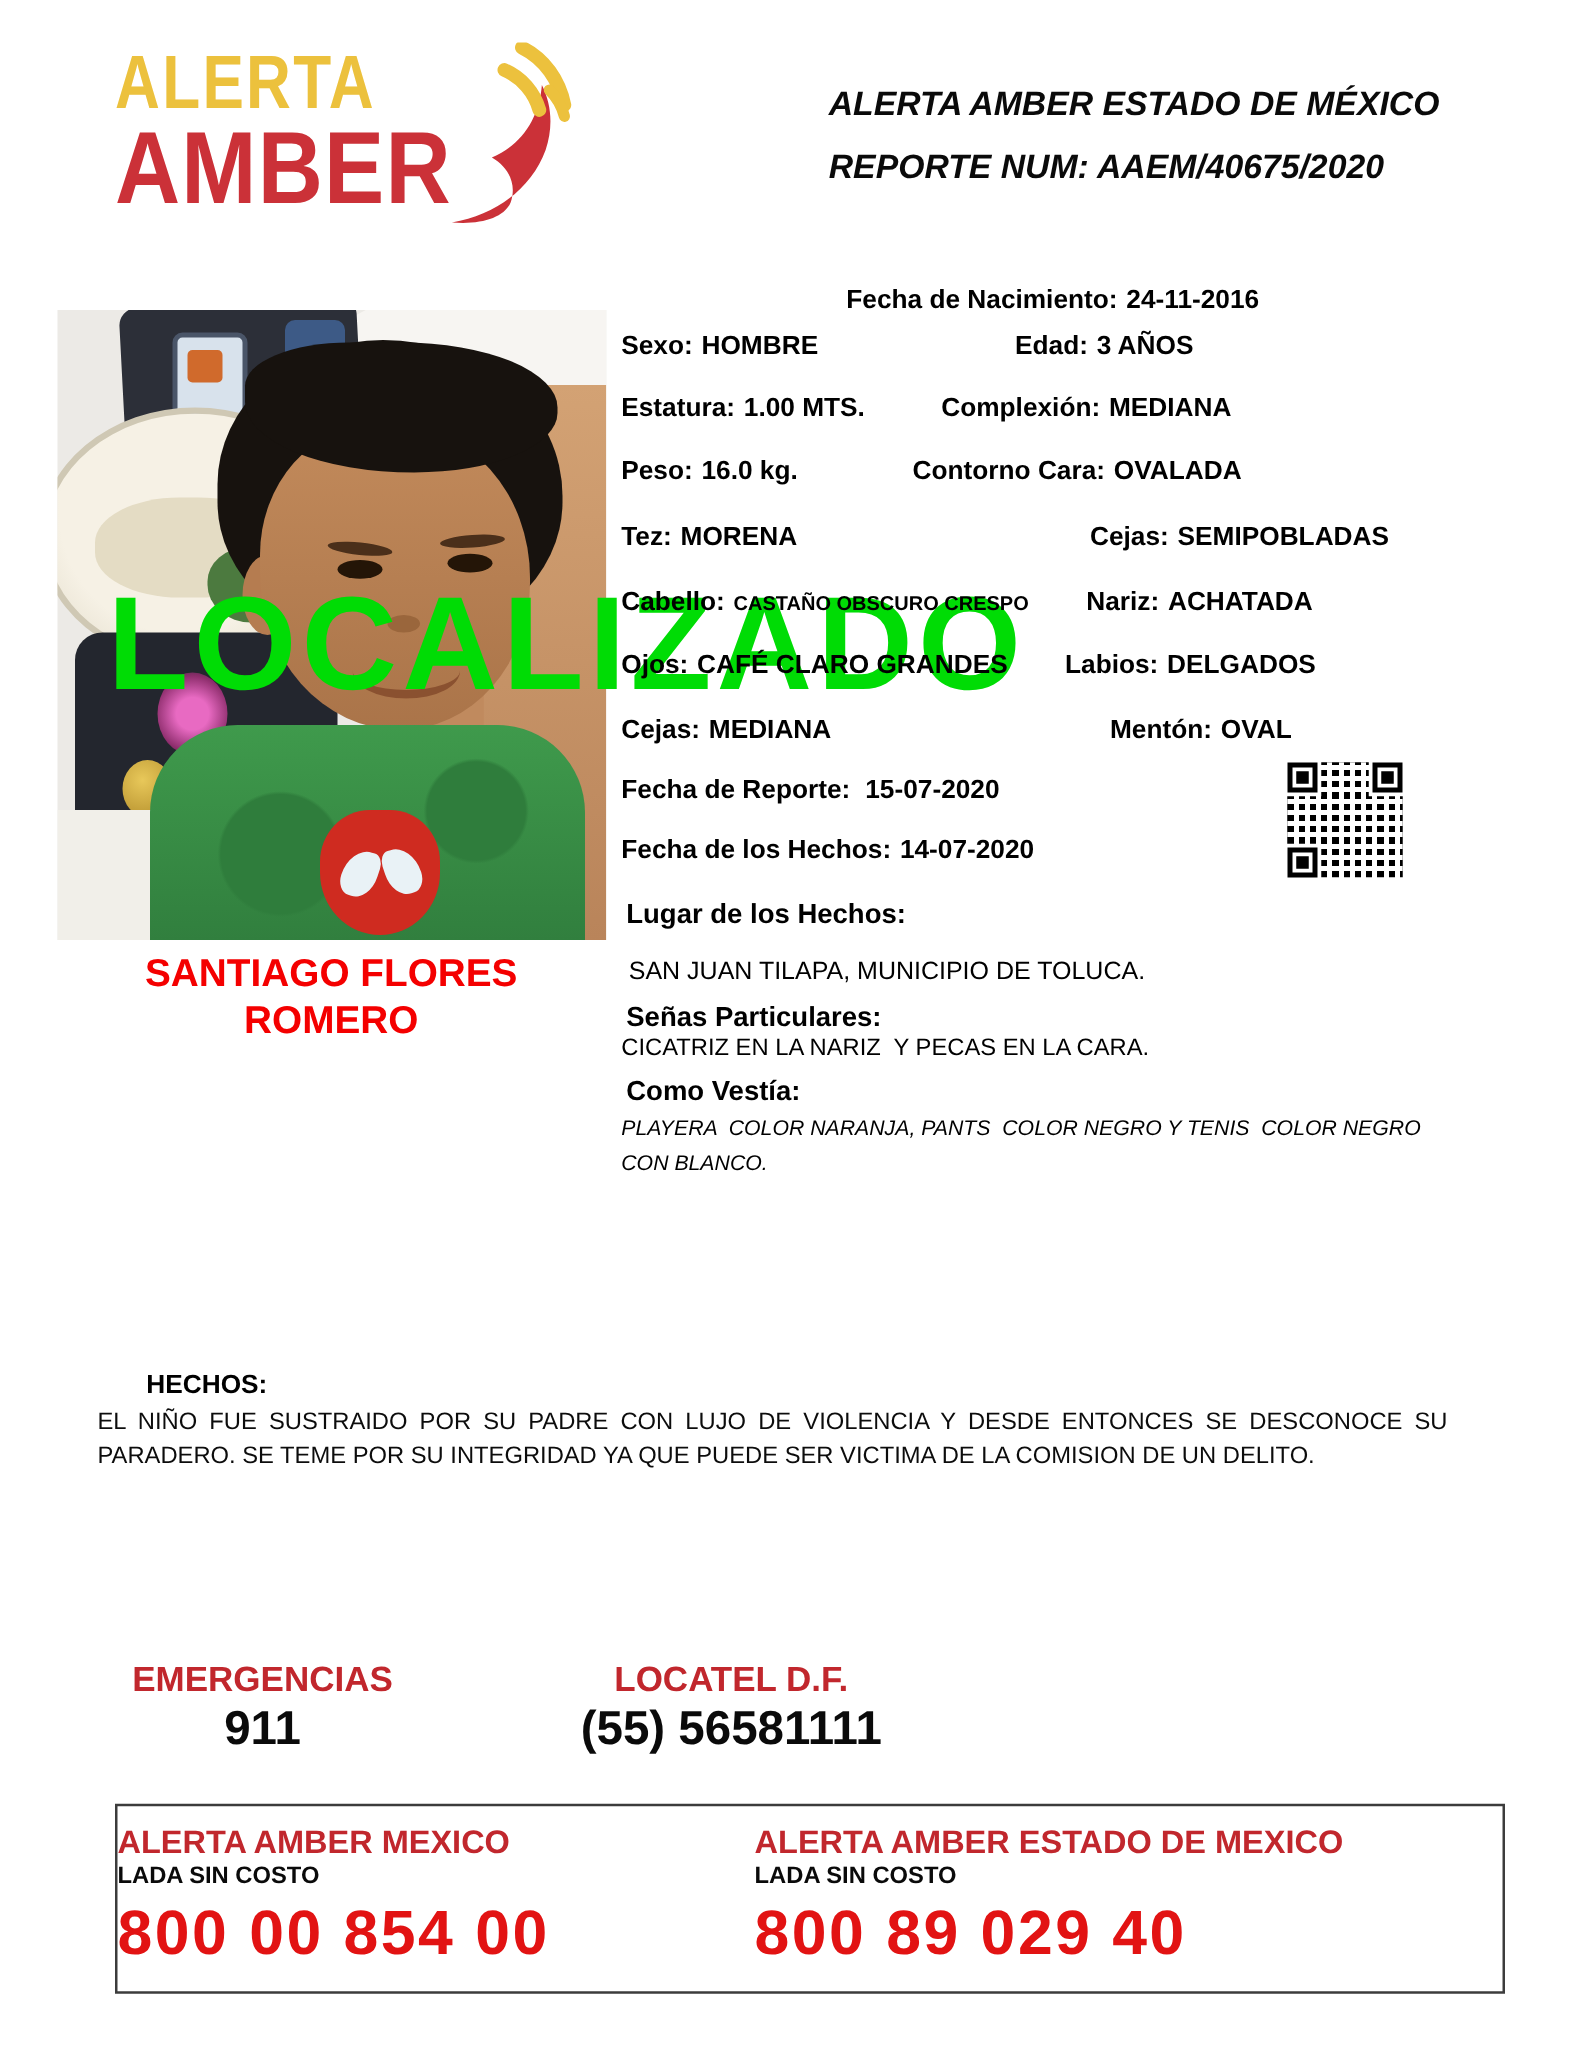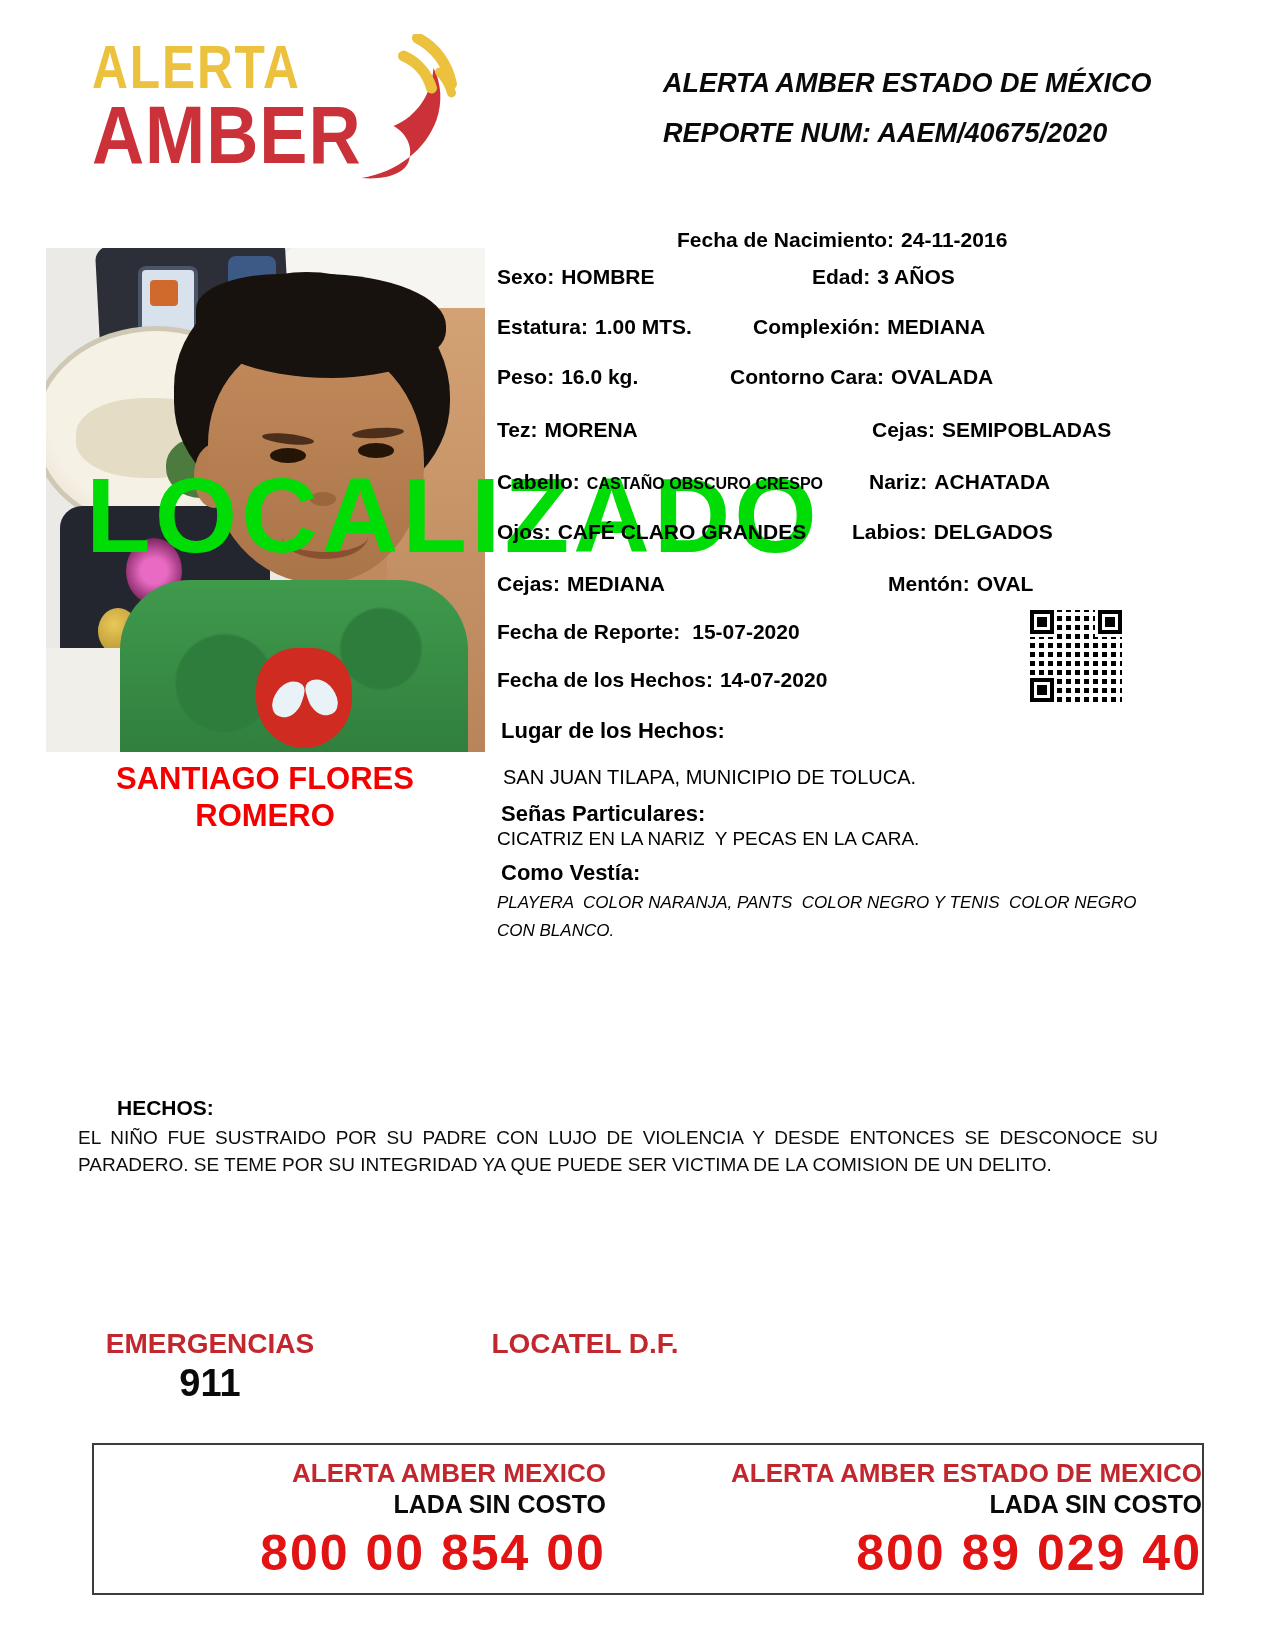--- a/index.html
+++ b/index.html
@@ -93,24 +93,24 @@
 
   
   .em-col{position:absolute;top:1328px;text-align:center;}
   .em-1{left:70px;width:280px;} .em-2{left:430px;width:310px;} .em-3{left:780px;width:340px;}
   .em-label{font-weight:bold;font-size:28px;color:#C1272D;}
   .em-num{font-weight:bold;font-size:38px;color:#0a0a0a;margin-top:2px;}
 
   
   .hotbox{position:absolute;left:92px;top:1443px;width:1108px;height:148px;border:2px solid #3c3c3c;
           display:flex;z-index:3;background:#fff;}
-  .hot-col{text-align:right;padding-top:13px;margin-left:28px;}
+  .hot-col{text-align:left;padding-top:13px;}
   .hot-col.l{width:46%;} .hot-col.r{width:54%;}
   .hot-title{font-weight:bold;font-size:26px;color:#C1272D;}
-  .hot-sub{font-weight:bold;font-size:25px;color:#0a0a0a;margin-top:1px;}
+  .hot-sub{font-weight:bold;font-size:19px;color:#0a0a0a;margin-top:1px;}
   .hot-num{font-weight:bold;font-size:50px;letter-spacing:2px;color:#E21313;margin-top:5px;}
 </style>
 </head>
 <body>
 
 <div class="page">
 
   <div class="logo">
     <div class="logo-alerta">ALERTA</div>
     <div class="logo-amber">AMBER</div>
@@ -264,20 +264,21 @@
 
   <div class="hechos-label">HECHOS:</div>
   <div class="hechos-body">EL NIÑO FUE SUSTRAIDO POR SU PADRE CON LUJO DE VIOLENCIA Y DESDE ENTONCES SE DESCONOCE SU PARADERO. SE TEME POR SU INTEGRIDAD YA QUE PUEDE SER VICTIMA DE LA COMISION DE UN DELITO.</div>
 
   <div class="em-col em-1">
     <div class="em-label">EMERGENCIAS</div>
     <div class="em-num">911</div>
   </div>
   <div class="em-col em-2">
     <div class="em-label">LOCATEL D.F.</div>
+    <div class="em-num">(55) 56581111</div>
   </div>
 
   <div class="hotbox">
     <div class="hot-col l">
       <div class="hot-title">ALERTA AMBER MEXICO</div>
       <div class="hot-sub">LADA SIN COSTO</div>
       <div class="hot-num">800 00 854 00</div>
     </div>
     <div class="hot-col r">
       <div class="hot-title">ALERTA AMBER ESTADO DE MEXICO</div>

